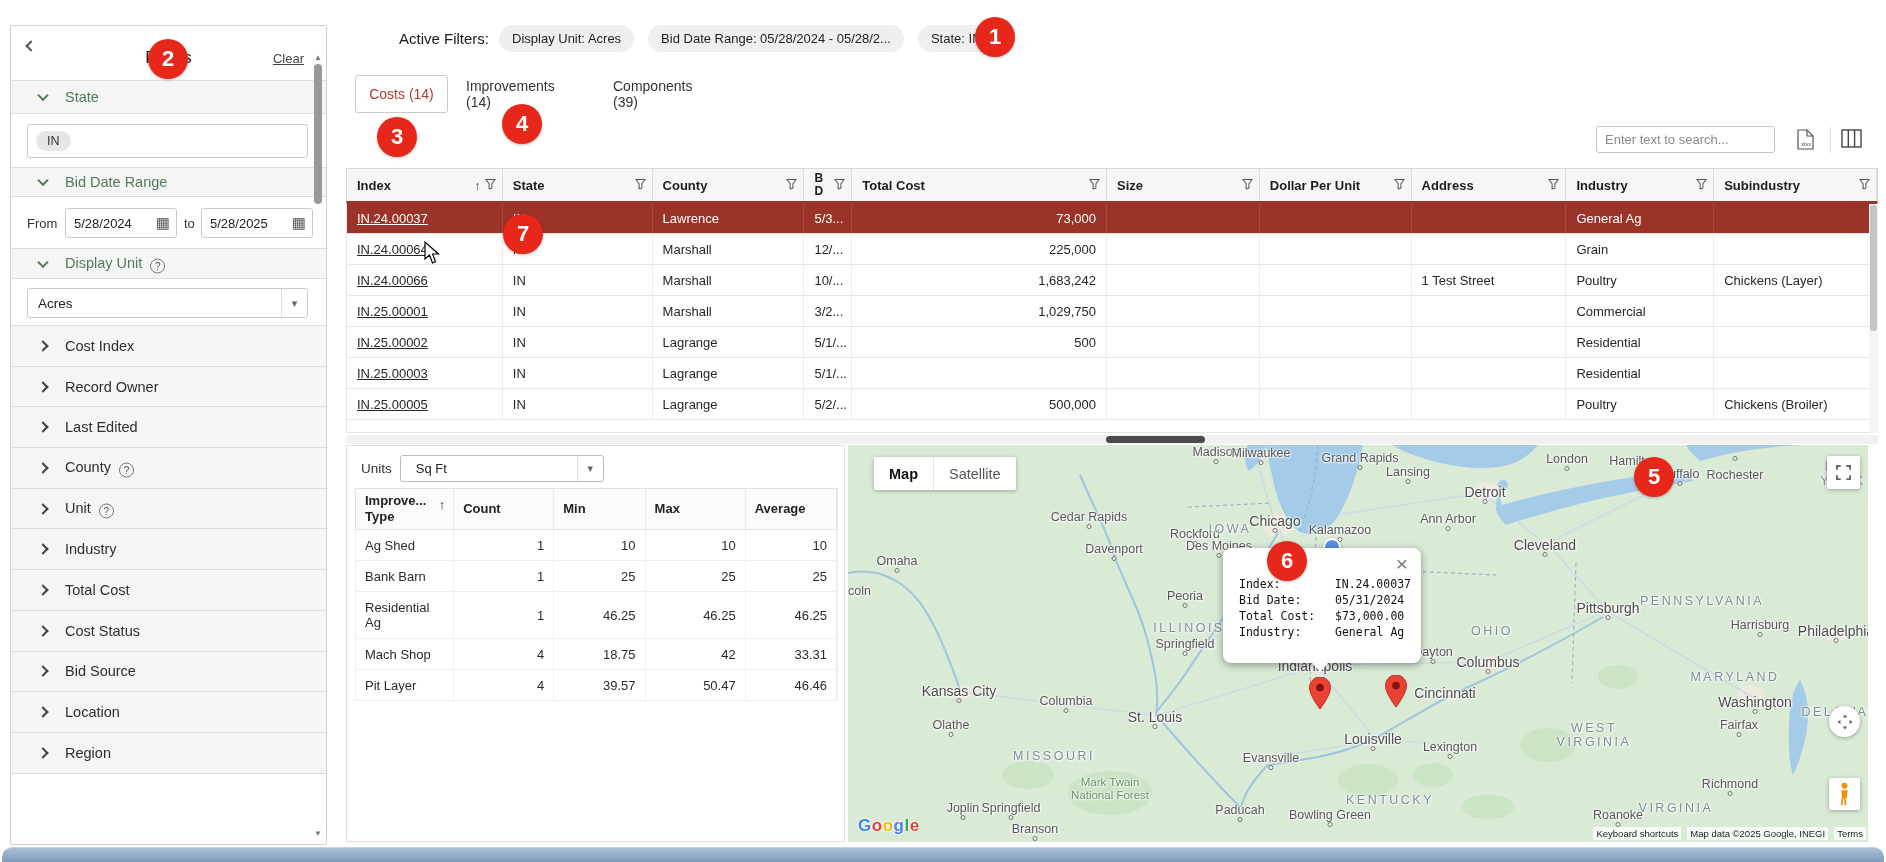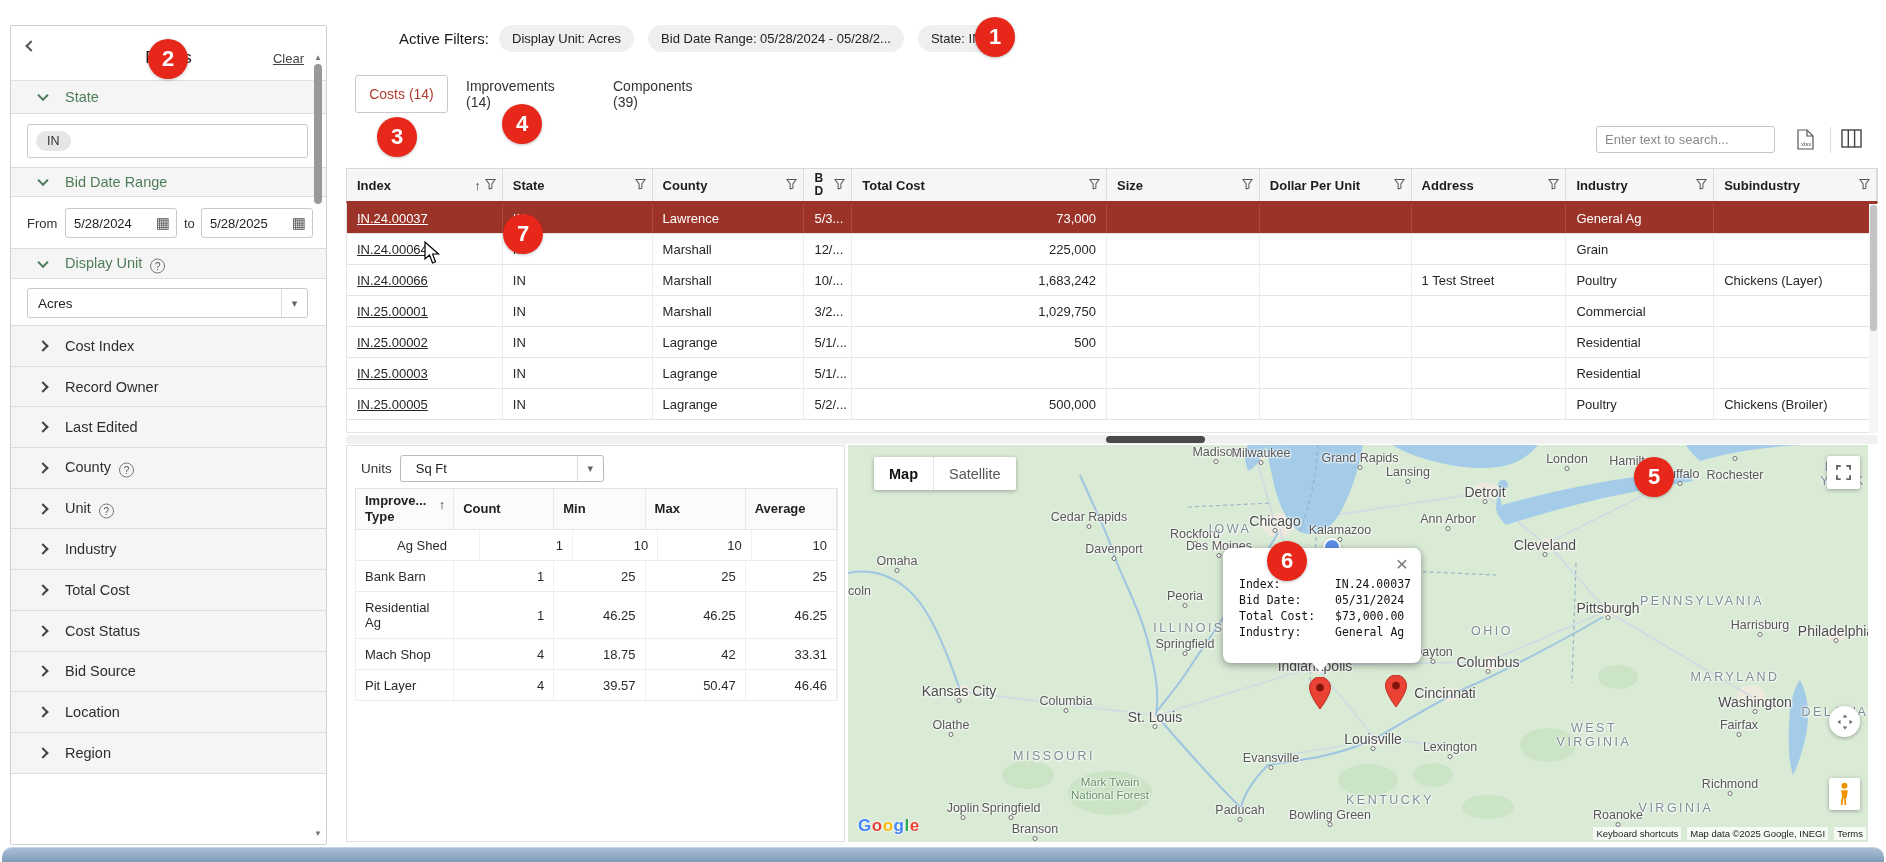--- a/index.html
+++ b/index.html
@@ -477,21 +477,21 @@
             <div>Min</div>
           </div>
           <div class="s-col" style="width: 102px;">
             <div>Max</div>
           </div>
           <div class="s-col" style="width: 93px;">
             <div>Average</div>
           </div>
         </div>
       <div id="s-rows">
-          <div class="s-row" style="height: 31px; padding-left: 32px;">
+          <div class="s-row" style="height: 31px;">
             <div class="s-cell" style="width: 100px;">Ag Shed</div>
             <div class="s-cell num" style="width: 102px;">1</div>
             <div class="s-cell num" style="width: 93px;">10</div>
             <div class="s-cell num" style="width: 102px;">10</div>
             <div class="s-cell num" style="width: 93px;">10</div>
           </div>
           <div class="s-row" style="height: 31px;">
             <div class="s-cell" style="width: 100px;">Bank Barn</div>
             <div class="s-cell num" style="width: 102px;">1</div>
             <div class="s-cell num" style="width: 93px;">25</div>

